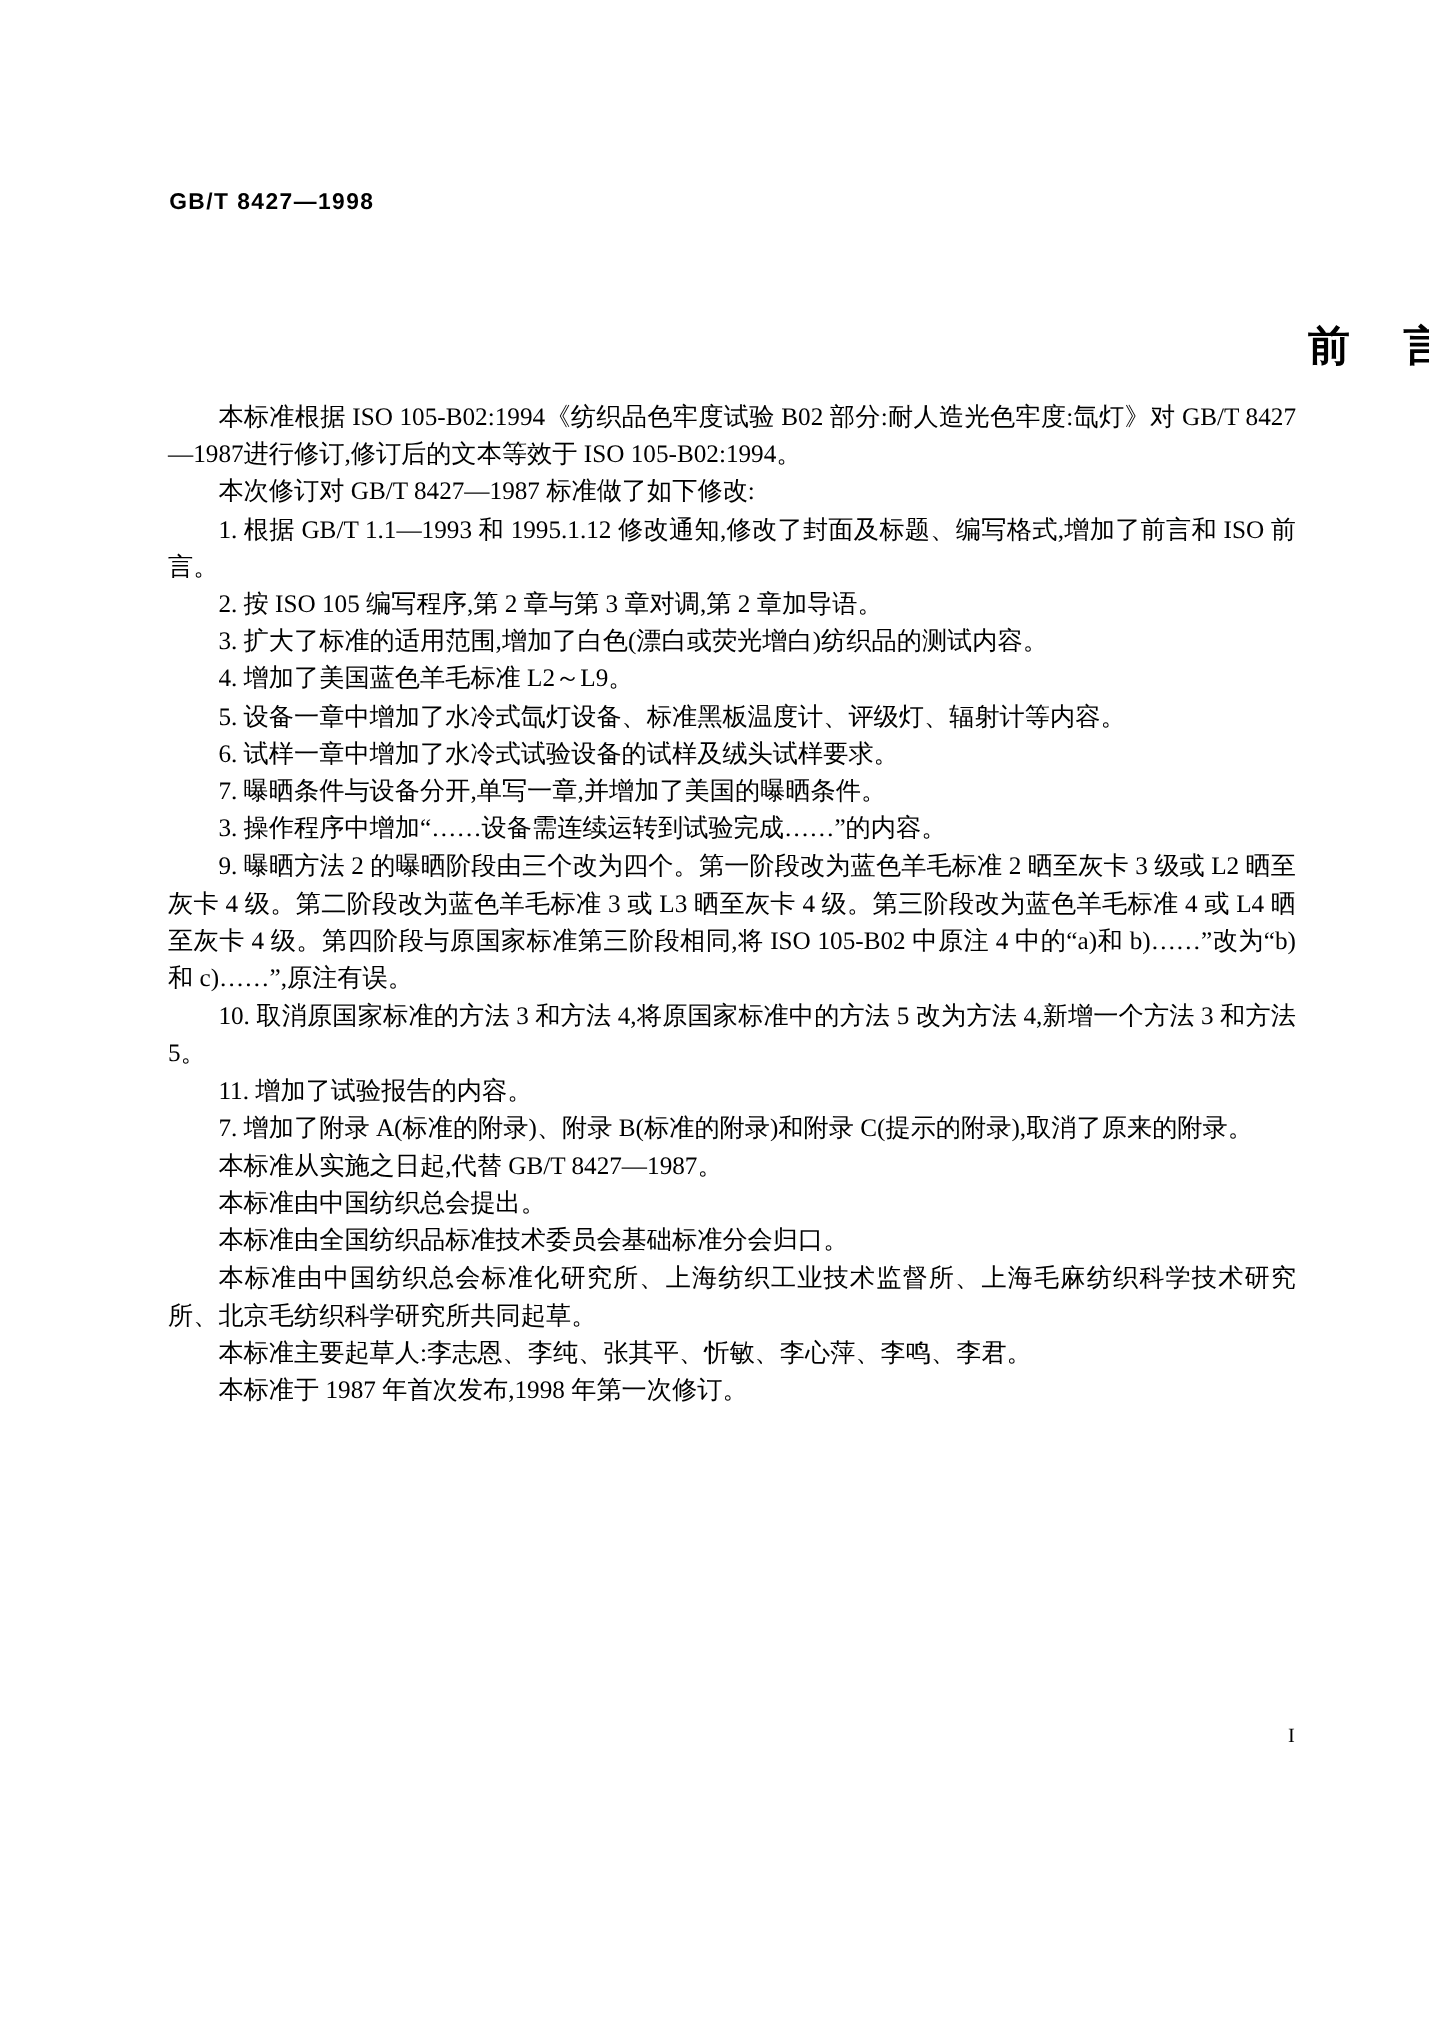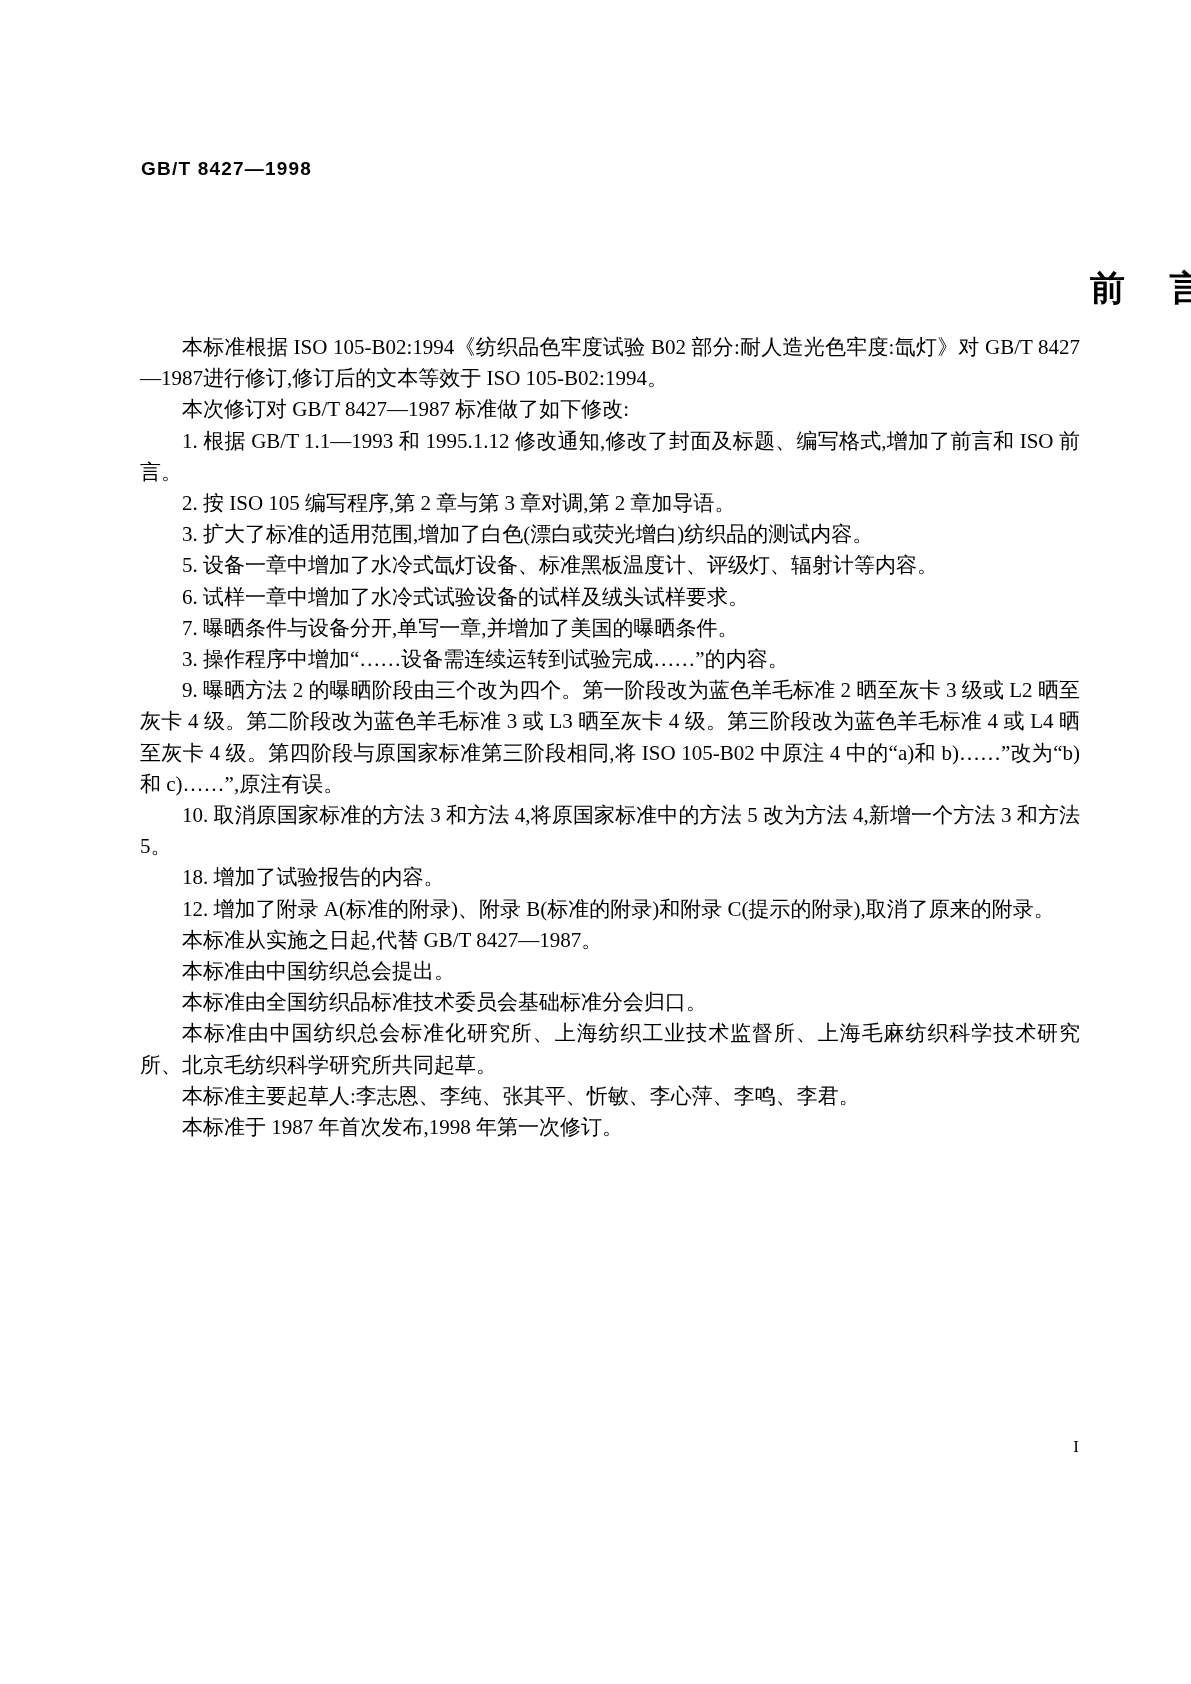--- a/index.html
+++ b/index.html
@@ -79,28 +79,29 @@
   <div class="doc-title">
     <span>前</span><span class="gap"></span><span>言</span>
   </div>
 
   <div class="body-block">
     <p class="para">本标准根据 ISO 105-B02:1994《纺织品色牢度试验 B02 部分:耐人造光色牢度:氙灯》对 GB/T 8427—1987进行修订,修订后的文本等效于 ISO 105-B02:1994。</p>
     <p class="para">本次修订对 GB/T 8427—1987 标准做了如下修改:</p>
     <p class="para">1. 根据 GB/T 1.1—1993 和 1995.1.12 修改通知,修改了封面及标题、编写格式,增加了前言和 ISO 前言。</p>
     <p class="para">2. 按 ISO 105 编写程序,第 2 章与第 3 章对调,第 2 章加导语。</p>
     <p class="para">3. 扩大了标准的适用范围,增加了白色(漂白或荧光增白)纺织品的测试内容。</p>
+    <p class="para">4. 增加了美国蓝色羊毛标准 L2～L9。</p>
     <p class="para">5. 设备一章中增加了水冷式氙灯设备、标准黑板温度计、评级灯、辐射计等内容。</p>
     <p class="para">6. 试样一章中增加了水冷式试验设备的试样及绒头试样要求。</p>
     <p class="para">7. 曝晒条件与设备分开,单写一章,并增加了美国的曝晒条件。</p>
     <p class="para">3. 操作程序中增加“……设备需连续运转到试验完成……”的内容。</p>
     <p class="para">9. 曝晒方法 2 的曝晒阶段由三个改为四个。第一阶段改为蓝色羊毛标准 2 晒至灰卡 3 级或 L2 晒至灰卡 4 级。第二阶段改为蓝色羊毛标准 3 或 L3 晒至灰卡 4 级。第三阶段改为蓝色羊毛标准 4 或 L4 晒至灰卡 4 级。第四阶段与原国家标准第三阶段相同,将 ISO 105-B02 中原注 4 中的“a)和 b)……”改为“b)和 c)……”,原注有误。</p>
     <p class="para">10. 取消原国家标准的方法 3 和方法 4,将原国家标准中的方法 5 改为方法 4,新增一个方法 3 和方法 5。</p>
-    <p class="para">18. 增加了试验报告的内容。</p>
-    <p class="para">12. 增加了附录 A(标准的附录)、附录 B(标准的附录)和附录 C(提示的附录),取消了原来的附录。</p>
+    <p class="para">11. 增加了试验报告的内容。</p>
+    <p class="para">7. 增加了附录 A(标准的附录)、附录 B(标准的附录)和附录 C(提示的附录),取消了原来的附录。</p>
     <p class="para">本标准从实施之日起,代替 GB/T 8427—1987。</p>
     <p class="para">本标准由中国纺织总会提出。</p>
     <p class="para">本标准由全国纺织品标准技术委员会基础标准分会归口。</p>
     <p class="para">本标准由中国纺织总会标准化研究所、上海纺织工业技术监督所、上海毛麻纺织科学技术研究所、北京毛纺织科学研究所共同起草。</p>
     <p class="para">本标准主要起草人:李志恩、李纯、张其平、忻敏、李心萍、李鸣、李君。</p>
     <p class="para">本标准于 1987 年首次发布,1998 年第一次修订。</p>
   </div>
 
   <div class="page-number">I</div>
 

